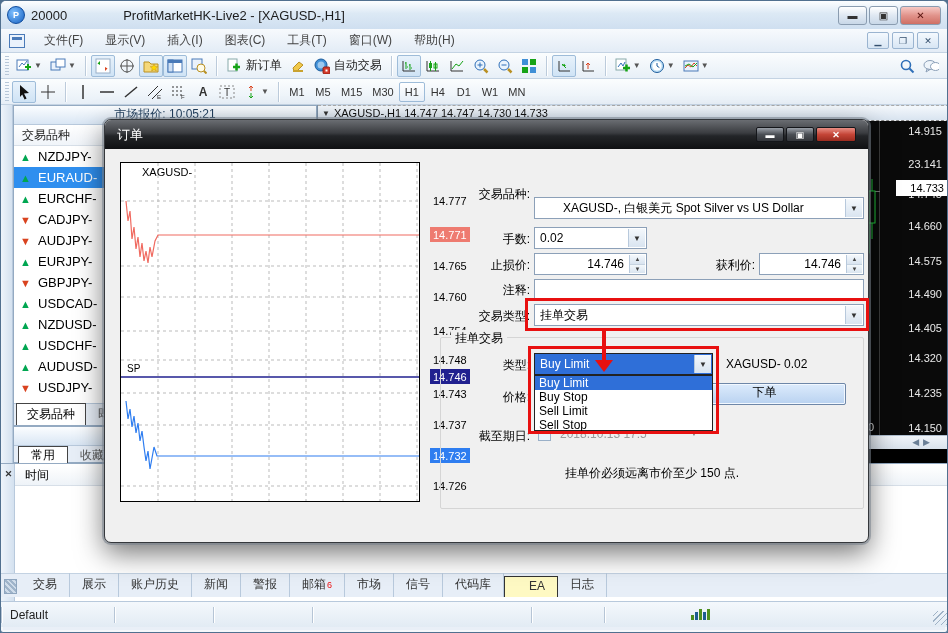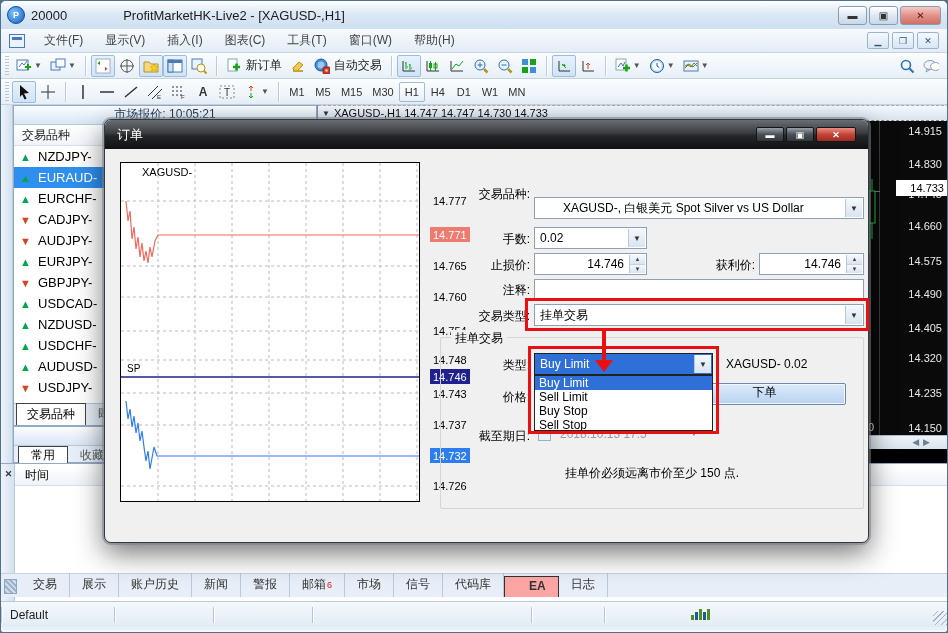--- a/index.html
+++ b/index.html
@@ -116,21 +116,21 @@
   .term-x { position:absolute; left:2px; top:4px; width:11px; height:11px; font-size:9px; font-weight:bold; color:#333;
             display:flex; align-items:center; justify-content:center; }
   .term-head { position:absolute; left:14px; top:2px; right:2px; height:20px;
                background:linear-gradient(#ffffff,#eef3f8); border-bottom:1px solid #d7dfe8;
                display:flex; align-items:center; padding:0 10px; }
   .term-tabs { position:absolute; left:0; bottom:4px; width:100%; height:24px; background:#e7eef7;
                border-top:1px solid #c3d2e2; display:flex; align-items:flex-end; padding-left:2px; }
   .term-tab-icon { width:13px; height:15px; margin:0 4px 3px 1px; background:#cfdcea; border:1px solid #8fa6bf;
                    background-image:repeating-linear-gradient(45deg,#9fb4ca 0 2px,#cfdcea 2px 4px); }
   .term-tab { padding:3px 12px 4px; color:#333; border-right:1px solid #b8c9dc; display:flex; align-items:flex-start; }
-  .term-tab.active { background:#fca5a5; border:1px solid #333; border-bottom:none; font-weight:bold; padding-top:2px;padding-left:24px; }
+  .term-tab.active { background:#fef9c3; border:1px solid #333; border-bottom:none; font-weight:normal; padding-top:2px;padding-left:24px; }
   .term-tab sup { color:#e11; font-size:9px; margin-left:1px; top:4px; position:relative; }
 
   
   .statusbar { position:absolute; left:0; top:600px; width:948px; height:26px; background:linear-gradient(#f4f8fc,#e2ebf4);
                border-top:1px solid #b8c9dc; display:flex; align-items:center; color:#222; }
   .sb-cell { padding:0 8px; } 
   .sb-sep { width:1px; height:16px; background:#b6c5d6; box-shadow:1px 0 0 #fff; }
   .sb-help { width:212px; }
   .sb-default { width:112px; }
   .sb-gap1 { width:98px; } .sb-gap2 { width:98px; } .sb-gap3 { width:218px; } .sb-gap4 { width:72px; } .sb-gap5 { width:72px; }
@@ -643,21 +643,21 @@
     <div class="chart-window">
       <div class="cw-title">
         <span class="caret">▼</span>
         <span>XAGUSD-,H1  14.747 14.747 14.730 14.733</span>
       </div>
       <div class="cw-black">
         <div class="scale-sep"></div>
         <div class="bg-scale">
 
         <div class="bitem" style="top: 4px;">14.915</div>
-            <div class="bitem" style="top: 37px;">14.830</div>
+            <div class="bitem" style="top: 37px;">23.141</div>
             <div class="bitem" style="top: 67px;">14.745</div>
             <div class="bitem" style="top: 99px;">14.660</div>
             <div class="bitem" style="top: 134px;">14.575</div>
             <div class="bitem" style="top: 167px;">14.490</div>
             <div class="bitem" style="top: 201px;">14.405</div>
             <div class="bitem" style="top: 231px;">14.320</div>
             <div class="bitem" style="top: 266px;">14.235</div>
             <div class="bitem" style="top: 301px;">14.150</div>
           </div>
         <div class="priceline"></div>
@@ -834,22 +834,22 @@
         <span class="fld-label" style="left:330px; top:208px;">类型:</span>
         <div class="combo type-combo" style="left:424px; top:204px; width:179px; border-color:#222;">
           <span>Buy Limit</span>
           <span class="dd-btn">▼</span>
         </div>
         <span class="summary-text">XAGUSD- 0.02</span>
 
         <div class="drop-list">
 
         <div class="opt selected">Buy Limit</div>
+            <div class="opt">Buy Stop</div>
             <div class="opt">Sell Limit</div>
-            <div class="opt">Buy Stop</div>
             <div class="opt">Sell Stop</div>
           </div>
 
         <span class="fld-label" style="left:330px; top:240px;">价格:</span>
         <div class="place-btn">
           <span>下单</span>
         </div>
 
         <span class="fld-label" style="left:330px; top:279px;">截至期日:</span>
         <div class="expiry-check"></div>

